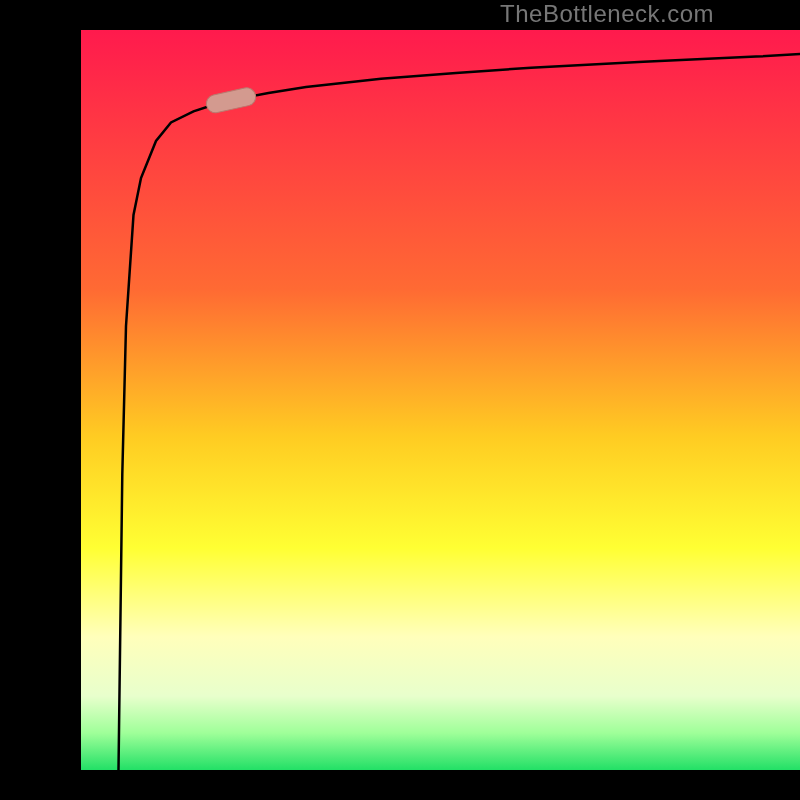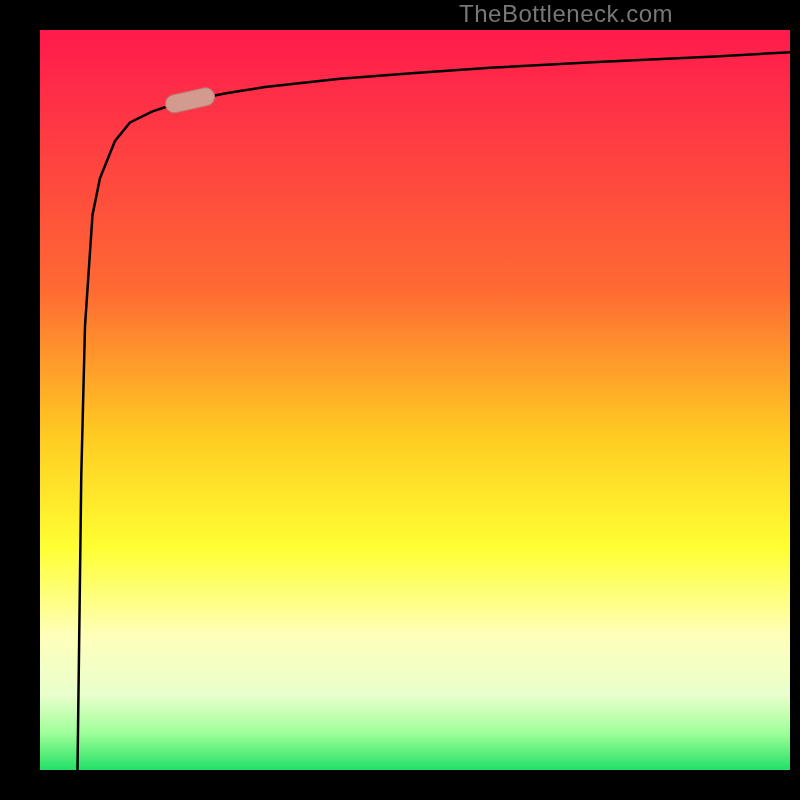--- a/index.html
+++ b/index.html
@@ -7,20 +7,21 @@
     padding: 0;
     width: 800px;
     height: 800px;
     background: #000;
     overflow: hidden;
   }
   .chart-wrap {
     position: relative;
     width: 683px;
     height: 800px;
+    margin-left: 41px;
   }
   .watermark {
     position: absolute;
     top: 0;
     right: 10px;
     font-family: Arial, Helvetica, sans-serif;
     font-size: 24px;
     color: #777;
     letter-spacing: 0.5px;
     z-index: 5;

